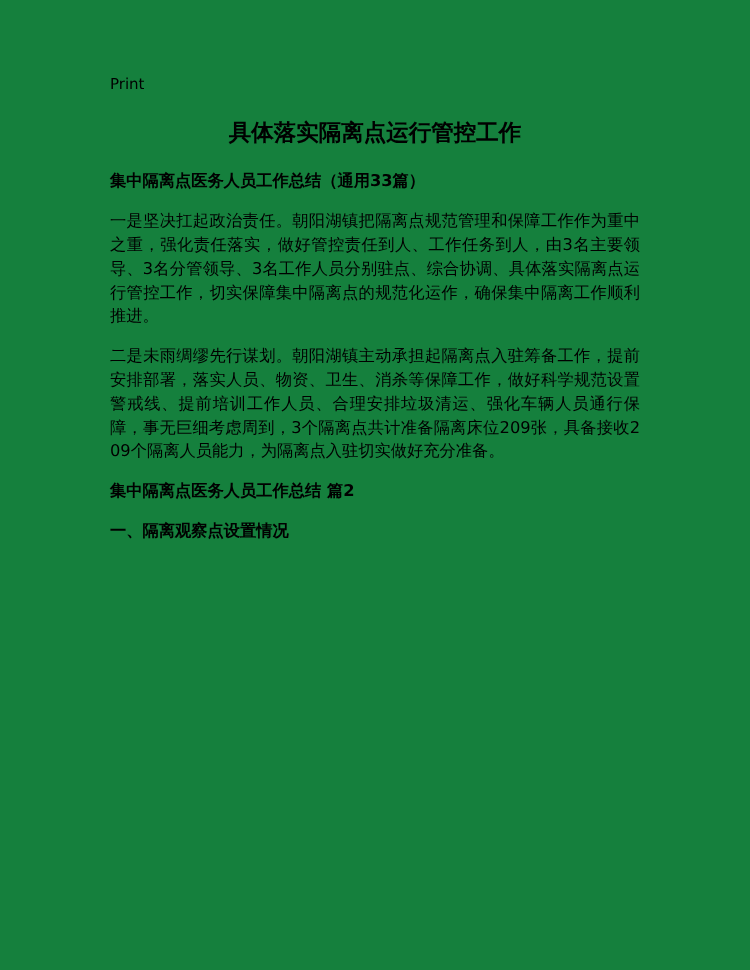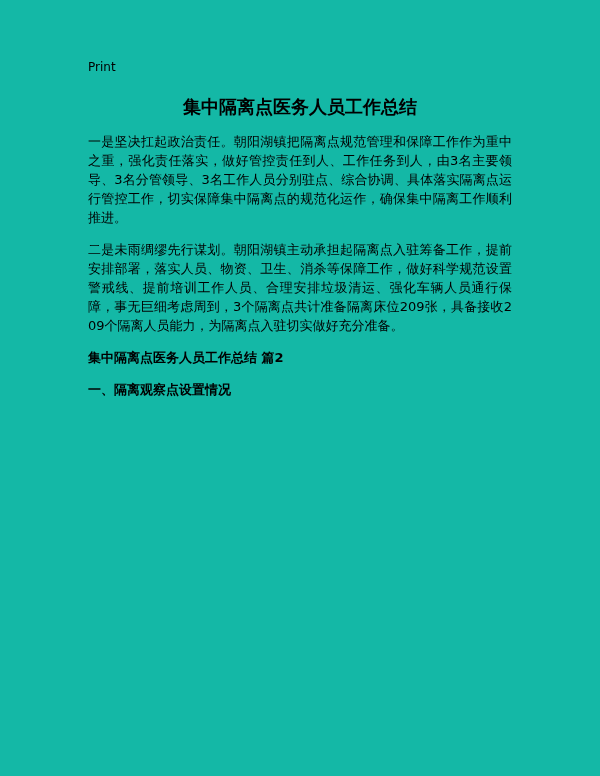--- a/index.html
+++ b/index.html
@@ -2,21 +2,21 @@
 <html><head>
 <meta charset="utf-8">
 <style>
   * { margin: 0; padding: 0; box-sizing: border-box; }
   html, body { background: #ffffff; }
   body { font-family: "DejaVu Sans", "Liberation Sans", sans-serif; color: #000000; }
   .page {
     position: relative;
     width: 600px;
     height: 776px;
-    background: #14b8a6;
+    background: #15803d;
     overflow: hidden;
   }
   .content {
     padding: 56px 88px 0 88px;
   }
   .print-link {
     font-size: 12px;
     line-height: 16px;
     color: #000000;
     cursor: pointer;
@@ -45,22 +45,23 @@
   }
 </style>
 </head>
 <body>
 
 <div class="page">
   <div class="content">
 
     <span class="print-link">Print</span>
 
-    <h1 class="doc-title">集中隔离点医务人员工作总结</h1>
+    <h1 class="doc-title">具体落实隔离点运行管控工作</h1>
 
+    <p class="block bold first-bold">集中隔离点医务人员工作总结（通用33篇）</p>
 
 
 
     <p class="block">一是坚决扛起政治责任。朝阳湖镇把隔离点规范管理和保障工作作为重中之重，强化责任落实，做好管控责任到人、工作任务到人，由3名主要领导、3名分管领导、3名工作人员分别驻点、综合协调、具体落实隔离点运行管控工作，切实保障集中隔离点的规范化运作，确保集中隔离工作顺利推进。</p>
 
     <p class="block">二是未雨绸缪先行谋划。朝阳湖镇主动承担起隔离点入驻筹备工作，提前安排部署，落实人员、物资、卫生、消杀等保障工作，做好科学规范设置警戒线、提前培训工作人员、合理安排垃圾清运、强化车辆人员通行保障，事无巨细考虑周到，3个隔离点共计准备隔离床位209张，具备接收209个隔离人员能力，为隔离点入驻切实做好充分准备。</p>
 
 
     <p class="block bold">集中隔离点医务人员工作总结 篇2</p>
 

